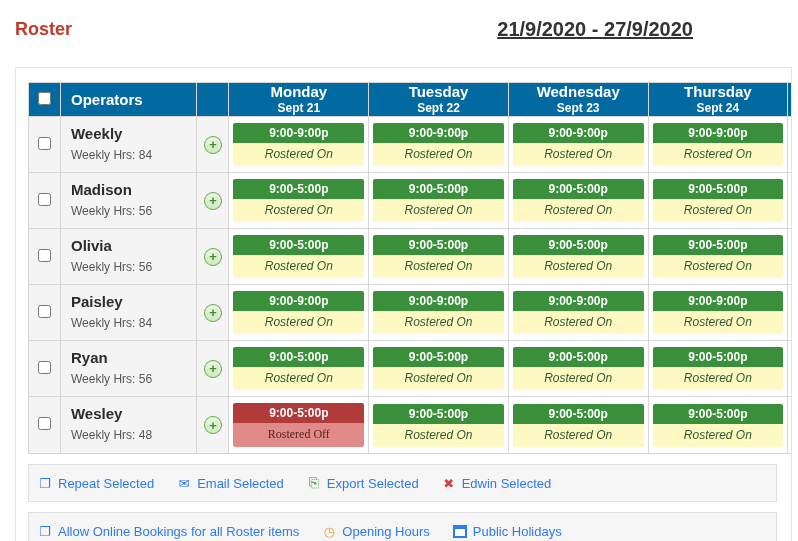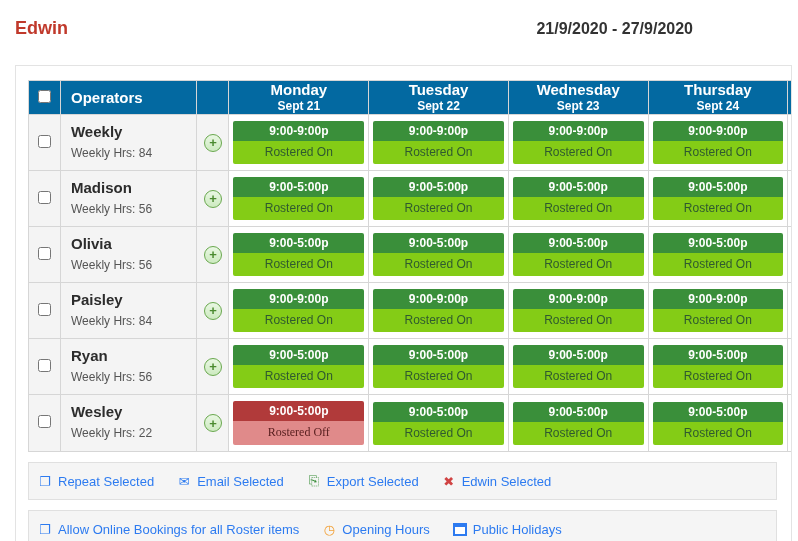--- a/index.html
+++ b/index.html
@@ -1,62 +1,62 @@
 <!DOCTYPE html>
 <html><head>
 <meta charset="utf-8">
 <style>
   * { box-sizing: border-box; margin: 0; padding: 0; }
   body { font-family: "Helvetica Neue", Arial, sans-serif; background: #fff; color: #333; font-size: 14px; }
   .page { width: 798px; }
   .header-row { display: flex; align-items: center; padding: 18px 15px 12px 15px; }
   .page-title { color: #c0392b; font-weight: bold; font-size: 18px; flex: 0 0 auto; }
-  .date-range { margin-left: auto; margin-right: 90px; font-weight: bold; font-size: 16px; color: #333; }
+  .date-range { margin-left: auto; margin-right: 90px; font-weight: bold; font-size: 20px; color: #333; text-decoration: underline; }
   .panel { margin: 14px 0 0 15px; border: 1px solid #e3e3e3; background: #fff; padding: 14px 0 14px 12px; width: 777px; overflow: hidden; }
   table.roster { border-collapse: collapse; width: 900px; table-layout: fixed; }
   table.roster th, table.roster td { border: 1px solid #d6d6d6; }
   th { background: #0369a1; color: #fff; font-weight: bold; }
   th.sel-col { width: 30px; padding: 6px 0; text-align: center; }
   th.oper-col { width: 128px; text-align: left; padding: 8px 10px; font-size: 15px; }
   th.add-col { width: 30px; }
   th.day-col { width: 131px; padding: 0 4px; text-align: center; }
   .day-name { font-size: 15px; line-height: 1.1; }
   .day-date { font-size: 12px; font-weight: bold; }
   td.sel-cell { background: #f4f4f4; text-align: center; vertical-align: middle; }
   td.oper-cell { background: #f4f4f4; padding: 8px 10px; vertical-align: top; }
   .op-name { font-weight: bold; font-size: 15px; color: #2c2c2c; }
   .op-hours { font-size: 12px; color: #555; margin-top: 6px; }
   td.add-cell { background: #f4f4f4; text-align: center; vertical-align: middle; }
   td.day-cell { background: #fff; padding: 6px 4px; vertical-align: middle; }
   .slot { border-radius: 2px; overflow: hidden; font-size: 12px; text-align: center; cursor: pointer; }
   .slot-top { padding: 3px 0; font-weight: bold; font-size: 12px; }
   .slot-bot { padding: 4px 0 5px 0; font-size: 12px; }
   .slot.on .slot-top { background: #3a8f3a; color: #fff; }
-  .slot.on .slot-bot { background: #84cc16; color: #2f5a2f; }
+  .slot.on .slot-bot { background: #fef9c3; color: #2f5a2f; font-style: italic; }
   .slot.off .slot-top { background: #b13a3a; color: #fff; }
   .slot.off .slot-bot { background: #e08a8a; color: #5a2020; font-family: Liberation Serif, serif; }
   .add-btn { width: 18px; height: 18px; border: 1px solid #6aa84f; border-radius: 50%; display: inline-flex; align-items: center; justify-content: center; color: #4a8a2f; font-weight: bold; font-size: 13px; line-height: 1; background: linear-gradient(#e9f7e3,#cdeac0); cursor: pointer; }
   .action-bar { margin-top: 10px; background: #f5f5f5; border: 1px solid #e0e0e0; padding: 10px 8px; display: flex; gap: 22px; flex-wrap: wrap; margin-right: 14px; }
   .action-link { color: #2d7bf0; font-size: 13px; cursor: pointer; display: inline-flex; align-items: center; gap: 5px; }
   .ico { display: inline-flex; width: 16px; height: 16px; align-items: center; justify-content: center; font-size: 13px; }
   .ico.blue { color: #2d7bf0; }
   .ico.red { color: #d04343; }
   .ico.green { color: #3a8f3a; }
   .ico.orange { color: #f2a33c; }
   .ico-cal {
     width: 14px; height: 13px; background: #fff; border: 2px solid #2d7bf0; border-top-width: 4px; position: relative;
   }
   input[type="checkbox"] { cursor: pointer; }
 </style>
 </head>
 <body>
 
 <div class="page">
   <div class="header-row">
-    <div class="page-title">Edwin</div>
+    <div class="page-title">Roster</div>
     <div class="date-range">21/9/2020 - 27/9/2020</div>
   </div>
 
   <div class="panel">
     <table class="roster">
       <thead>
         <tr>
           <th class="sel-col">
             <input type="checkbox" style="">
           </th>
@@ -255,21 +255,21 @@
                 <div class="slot-top">9:00-5:00p</div>
                 <div class="slot-bot">Rostered On</div>
               </div>
             </td>
             <td class="day-cell"></td>
           </tr>
           <tr>
             <td class="sel-cell"><input type="checkbox" style=""></td>
             <td class="oper-cell">
               <div class="op-name">Wesley</div>
-              <div class="op-hours">Weekly Hrs: 22</div>
+              <div class="op-hours">Weekly Hrs: 48</div>
             </td>
             <td class="add-cell"><span class="add-btn">
                 <span>+</span>
               </span></td>
             <td class="day-cell">
               <div class="slot off">
                 <div class="slot-top">9:00-5:00p</div>
                 <div class="slot-bot">Rostered Off</div>
               </div>
             </td>

